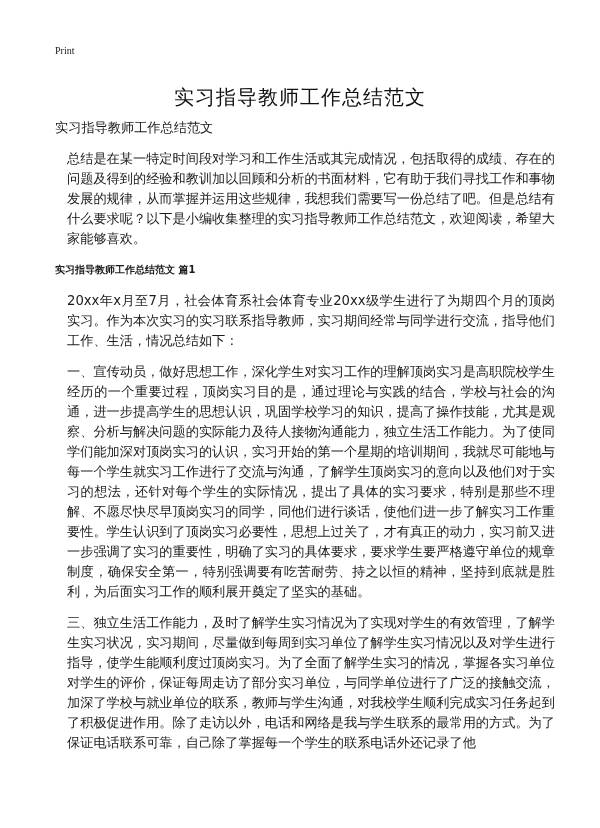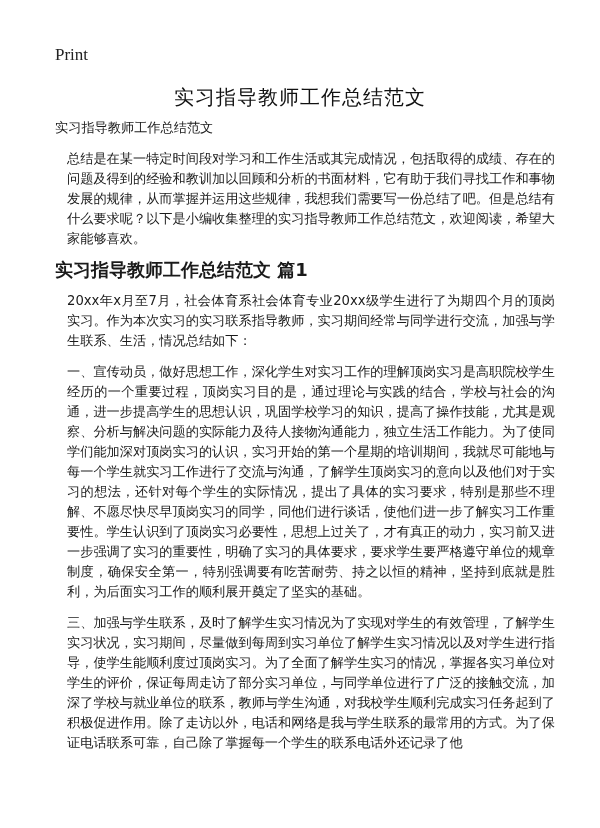--- a/index.html
+++ b/index.html
@@ -1,30 +1,30 @@
 <!DOCTYPE html>
 <html><head>
 <meta charset="utf-8">
 <style>
   html, body { margin:0; padding:0; background:#ffffff; }
   body { width:600px; height:828px; position:relative; overflow:hidden; color:#1a1a1a;
          font-family:"DejaVu Sans", sans-serif; }
-  .print { position:absolute; left:55px; top:45px; font-family:"Liberation Serif", serif; font-size:17px; color:#222; }
+  .print { position:absolute; left:55px; top:45px; font-family:"Liberation Serif", serif; font-size:10px; color:#222; }
   .title { position:absolute; left:0; width:600px; top:84px; text-align:center; font-size:20px; color:#111; letter-spacing:1px; }
   .content { position:absolute; left:55px; top:118px; width:500px; font-size:13.2px; line-height:20px; }
   .subtitle { margin:0 0 11px 0; }
   p { margin:0 0 11px 12px; text-align:justify; }
-  h2 { margin:0 0 11px 0; font-size:18px; font-weight:bold; line-height:20px; }
+  h2 { margin:0 0 11px 0; font-size:10px; font-weight:bold; line-height:20px; }
 </style>
 </head>
 <body>
 
 <div class="print">Print</div>
 <div class="title">实习指导教师工作总结范文</div>
 
 <div class="content">
   <div class="subtitle">实习指导教师工作总结范文</div>
   <p>总结是在某一特定时间段对学习和工作生活或其完成情况，包括取得的成绩、存在的问题及得到的经验和教训加以回顾和分析的书面材料，它有助于我们寻找工作和事物发展的规律，从而掌握并运用这些规律，我想我们需要写一份总结了吧。但是总结有什么要求呢？以下是小编收集整理的实习指导教师工作总结范文，欢迎阅读，希望大家能够喜欢。</p>
   <h2>实习指导教师工作总结范文 篇1</h2>
-  <p>20xx年x月至7月，社会体育系社会体育专业20xx级学生进行了为期四个月的顶岗实习。作为本次实习的实习联系指导教师，实习期间经常与同学进行交流，加强与学生联系、生活，情况总结如下：</p>
+  <p>20xx年x月至7月，社会体育系社会体育专业20xx级学生进行了为期四个月的顶岗实习。作为本次实习的实习联系指导教师，实习期间经常与同学进行交流，指导他们工作、生活，情况总结如下：</p>
   <p>一、宣传动员，做好思想工作，深化学生对实习工作的理解顶岗实习是高职院校学生经历的一个重要过程，顶岗实习目的是，通过理论与实践的结合，学校与社会的沟通，进一步提高学生的思想认识，巩固学校学习的知识，提高了操作技能，尤其是观察、分析与解决问题的实际能力及待人接物沟通能力，独立生活工作能力。为了使同学们能加深对顶岗实习的认识，实习开始的第一个星期的培训期间，我就尽可能地与每一个学生就实习工作进行了交流与沟通，了解学生顶岗实习的意向以及他们对于实习的想法，还针对每个学生的实际情况，提出了具体的实习要求，特别是那些不理解、不愿尽快尽早顶岗实习的同学，同他们进行谈话，使他们进一步了解实习工作重要性。学生认识到了顶岗实习必要性，思想上过关了，才有真正的动力，实习前又进一步强调了实习的重要性，明确了实习的具体要求，要求学生要严格遵守单位的规章制度，确保安全第一，特别强调要有吃苦耐劳、持之以恒的精神，坚持到底就是胜利，为后面实习工作的顺利展开奠定了坚实的基础。</p>
-  <p>三、加强与学生联系，及时了解学生实习情况为了实现对学生的有效管理，了解学生实习状况，实习期间，尽量做到每周到实习单位了解学生实习情况以及对学生进行指导，使学生能顺利度过顶岗实习。为了全面了解学生实习的情况，掌握各实习单位对学生的评价，保证每周走访了部分实习单位，与同学单位进行了广泛的接触交流，加深了学校与就业单位的联系，教师与学生沟通，对我校学生顺利完成实习任务起到了积极促进作用。除了走访以外，电话和网络是我与学生联系的最常用的方式。为了保证电话联系可靠，自己除了掌握每一个学生的联系电话外还记录了他</p>
+  <p>三、独立生活工作能力，及时了解学生实习情况为了实现对学生的有效管理，了解学生实习状况，实习期间，尽量做到每周到实习单位了解学生实习情况以及对学生进行指导，使学生能顺利度过顶岗实习。为了全面了解学生实习的情况，掌握各实习单位对学生的评价，保证每周走访了部分实习单位，与同学单位进行了广泛的接触交流，加深了学校与就业单位的联系，教师与学生沟通，对我校学生顺利完成实习任务起到了积极促进作用。除了走访以外，电话和网络是我与学生联系的最常用的方式。为了保证电话联系可靠，自己除了掌握每一个学生的联系电话外还记录了他</p>
 </div>
 
 </body></html>

